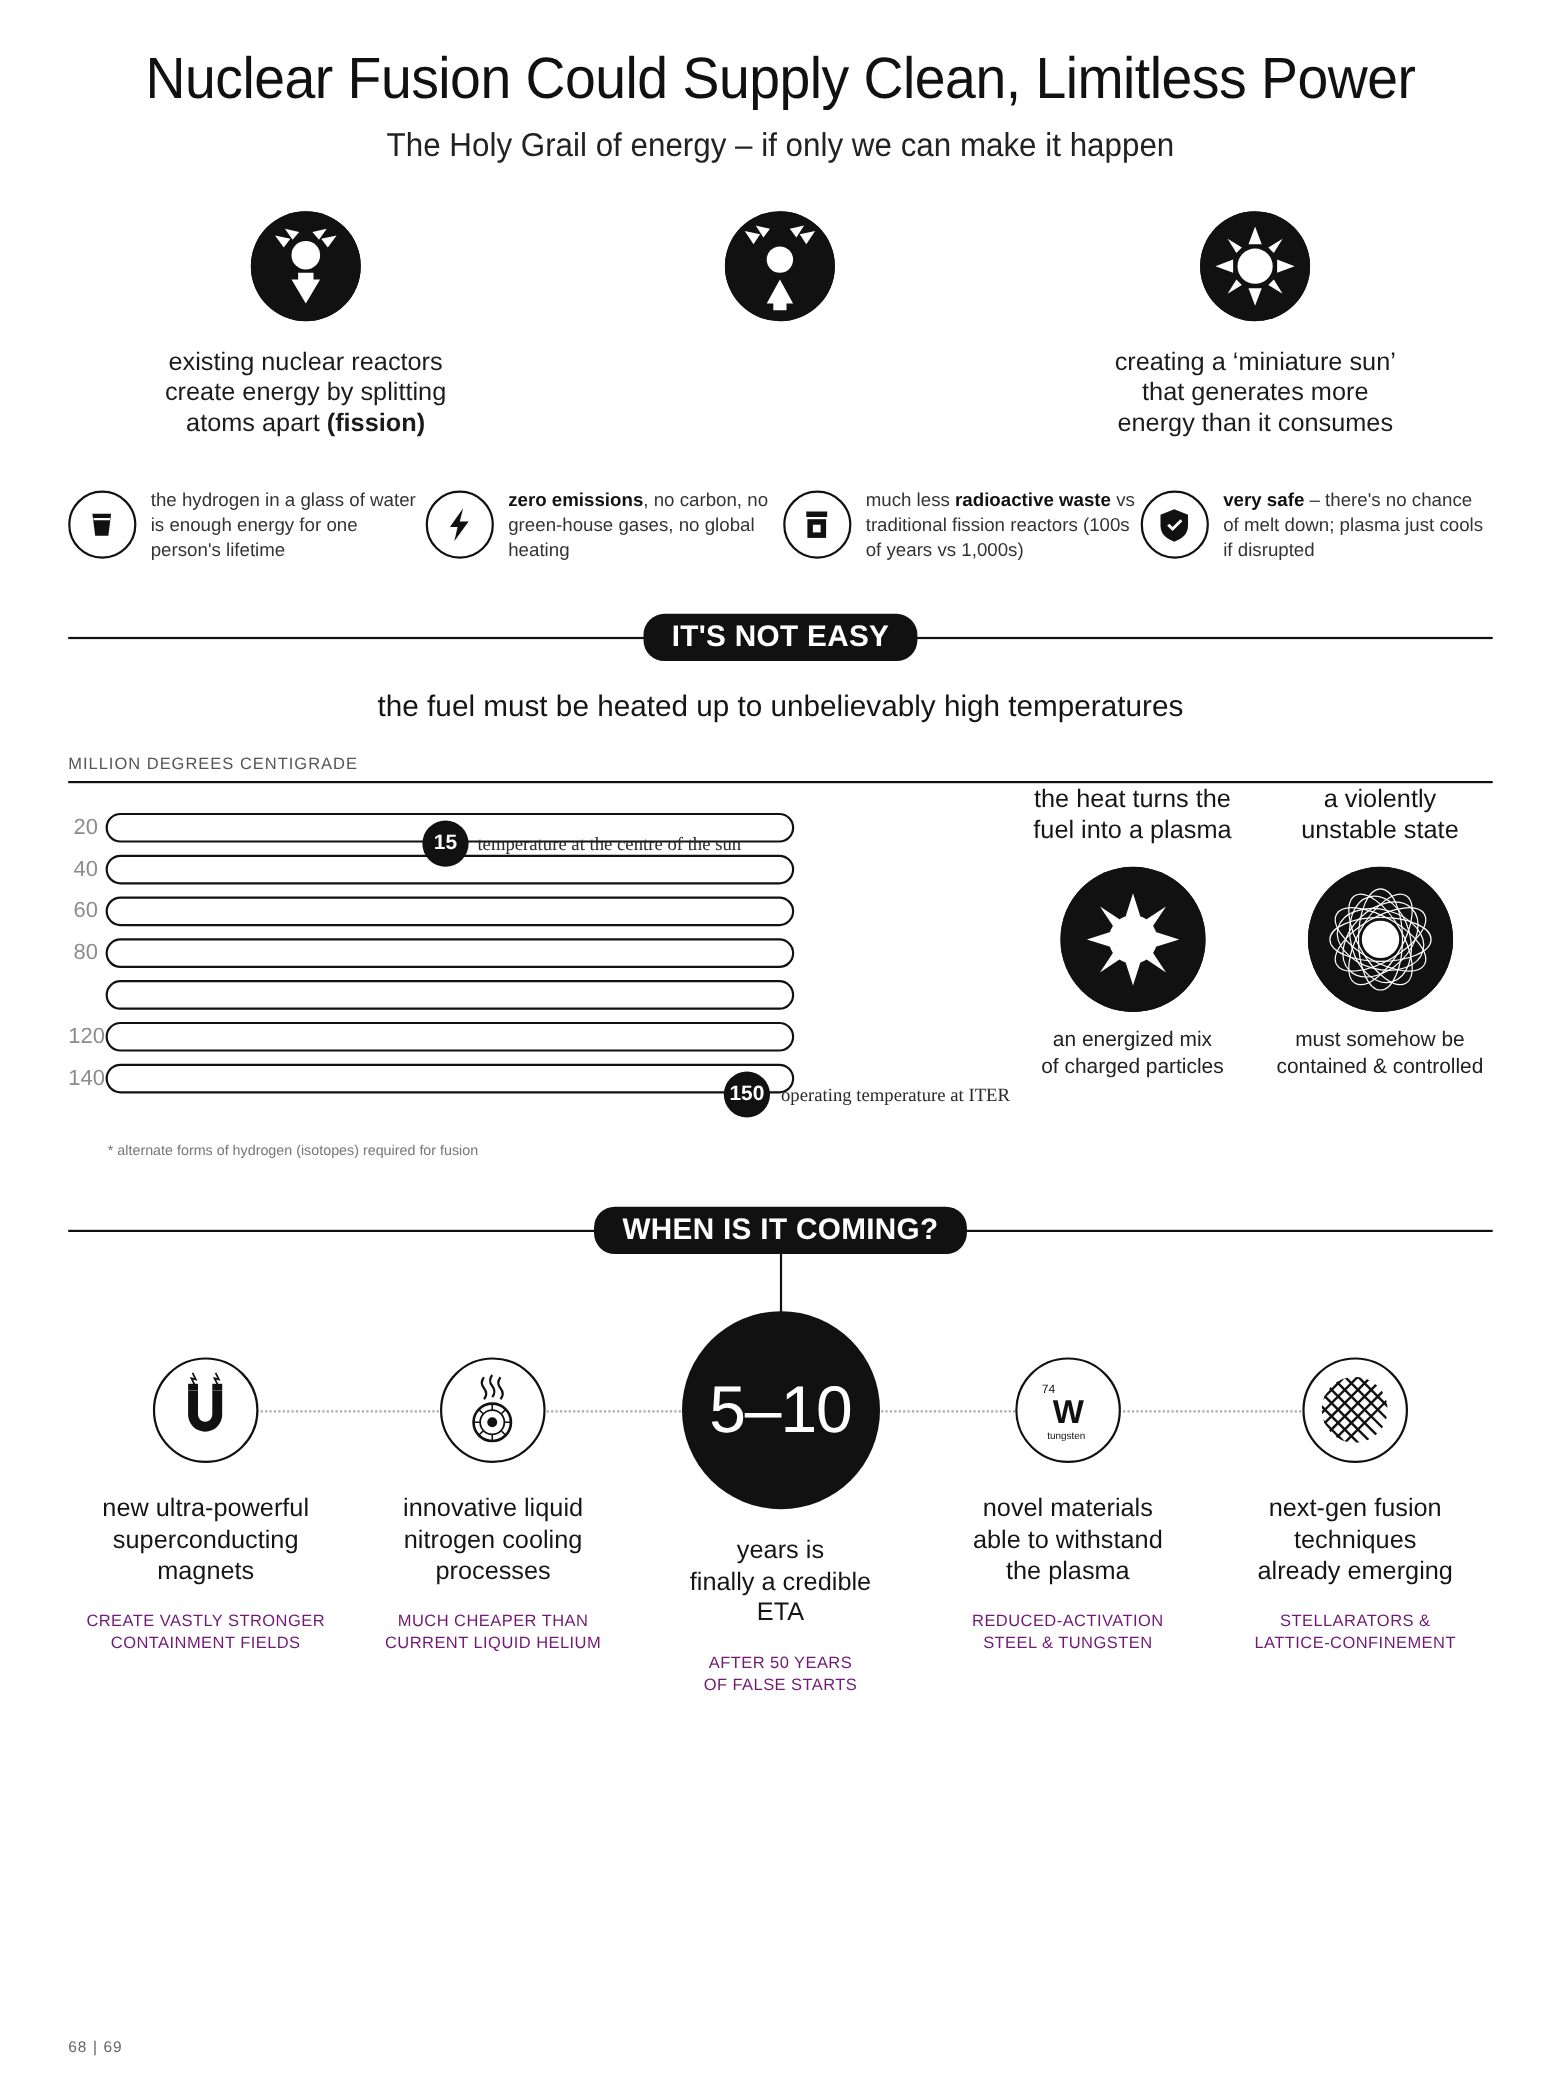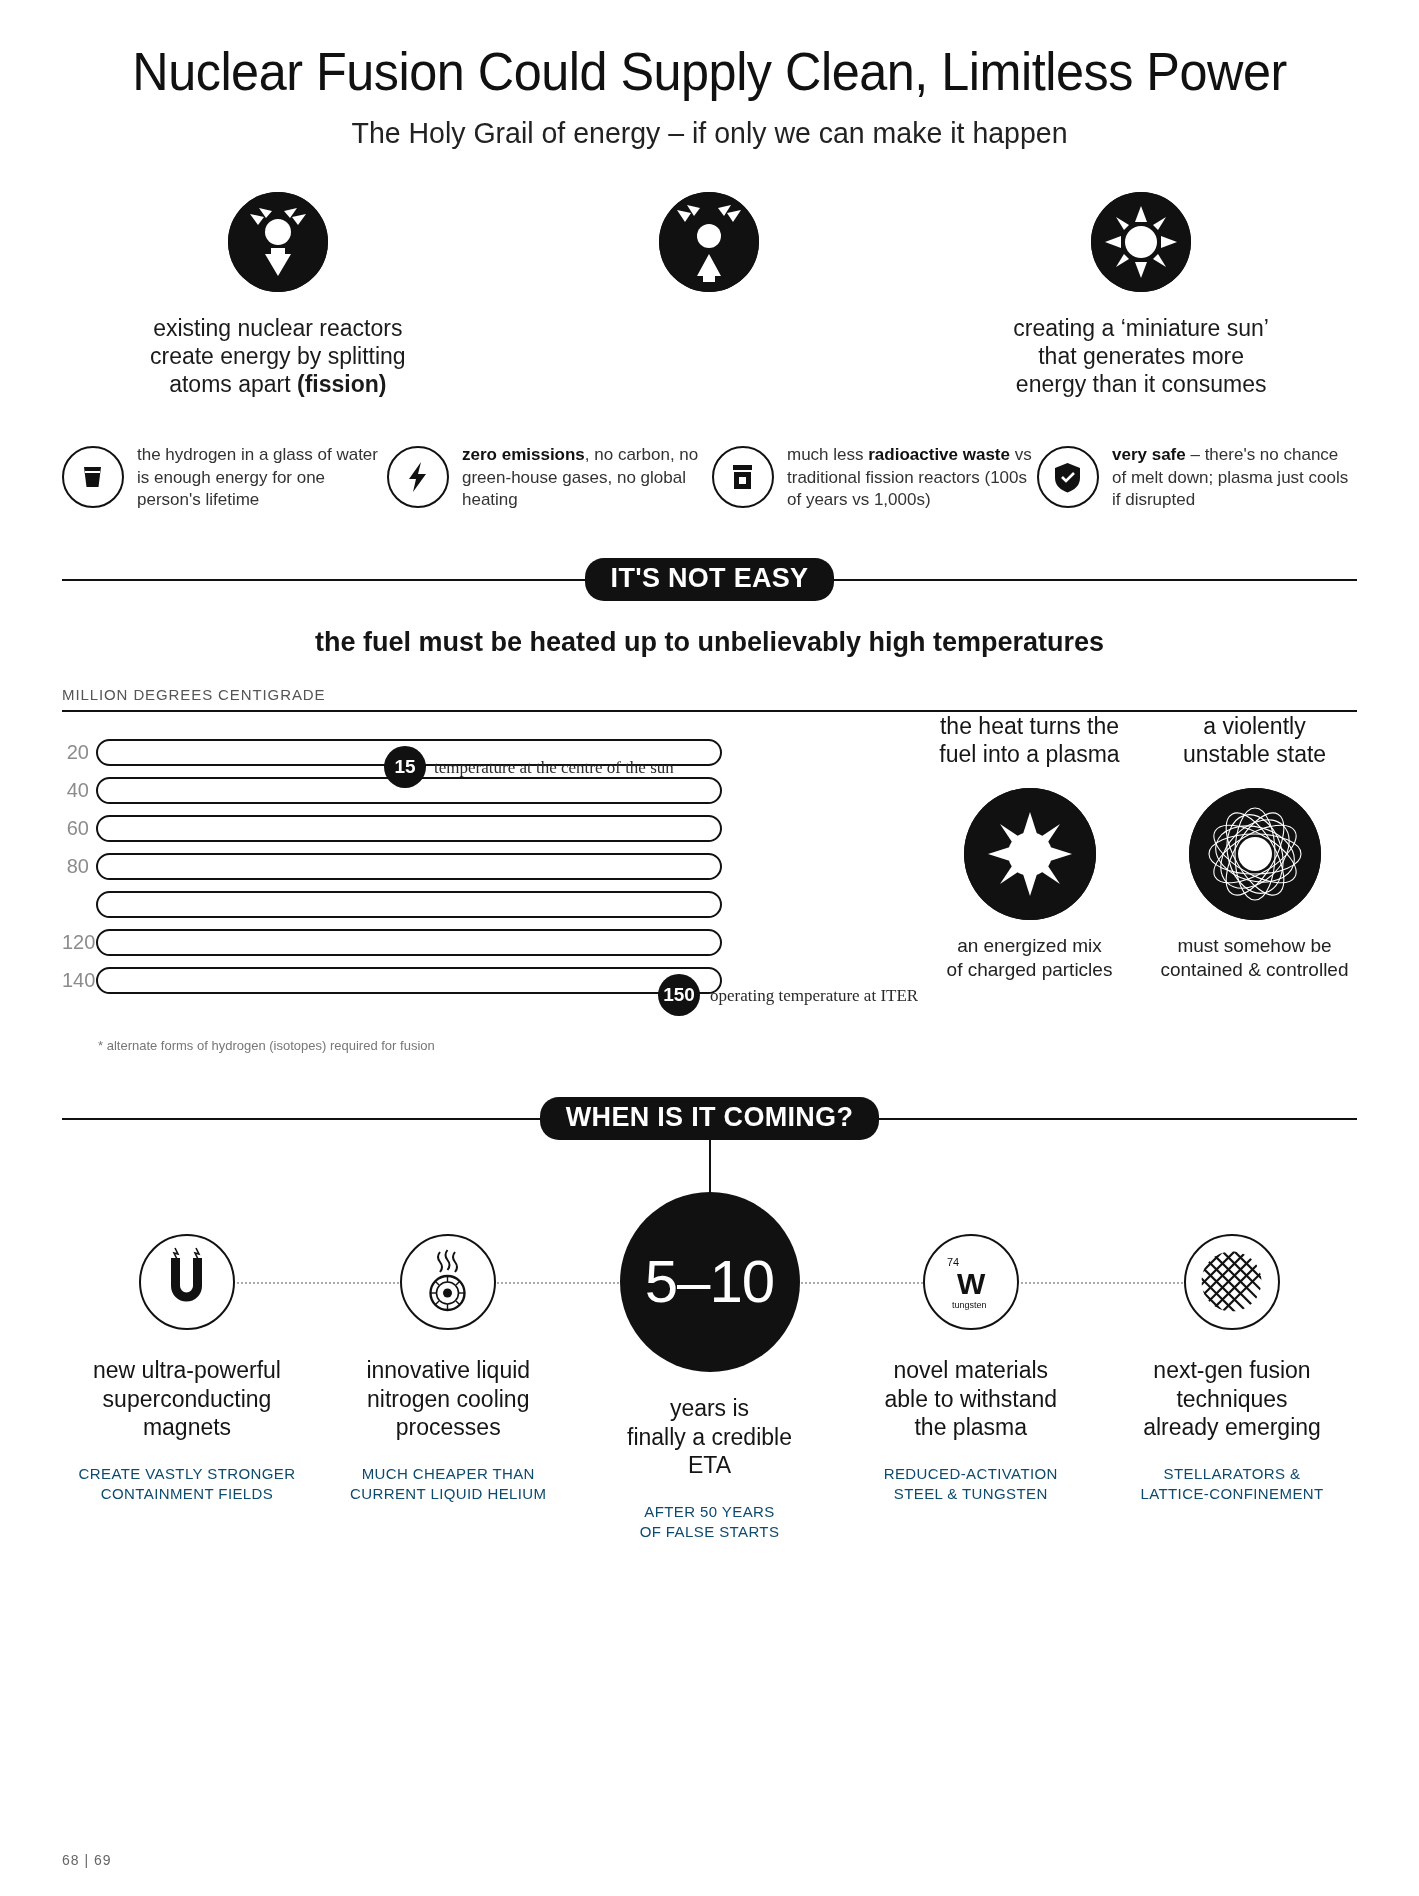--- a/index.html
+++ b/index.html
@@ -81,21 +81,21 @@
     width: 62px; height: 62px; border-radius: 50%;
     border: 2.5px solid #111;
     position: relative;
     margin-top: 4px;
   }
   .ben-txt { font-size: 17px; line-height: 1.32; font-weight: 300; color: #333; padding-top: 2px; }
   .ben-txt b { font-weight: 700; color: #111; }
 
   
   .chart-head {
-    text-align: center; font-size: 27px; font-weight: 700;
+    text-align: center; font-size: 27px; font-weight: 400;
     color: #151515; margin-top: 26px;
   }
   .chart-wrap { position: relative; margin-top: 28px; }
   .axis-label {
     font-size: 15px; letter-spacing: 0.9px; color: #555; font-weight: 400;
   }
   .topline { height: 2px; background: #111; margin-top: 7px; }
   .bars { position: relative; width: 660px; }
   .barrow { display: flex; align-items: center; height: 38px; position: relative; }
   .tick {
@@ -142,21 +142,21 @@
     border: 2.5px solid #111; background: #fff;
     margin: 20px auto 0; position: relative;
   }
   .tl.big .circ {
     width: 180px; height: 180px; background: #111; border: none; margin-top: -22px;
     display: flex; align-items: center; justify-content: center;
   }
   .tl.big .circ span { color: #fff; font-size: 60px; font-weight: 400; letter-spacing: -1px; }
   .tl-main { font-size: 23px; line-height: 1.25; font-weight: 300; color: #151515; margin-top: 26px; }
   .tl.big .tl-main { margin-top: 22px; }
-  .tl-sub { font-size: 15px; line-height: 1.35; letter-spacing: 0.4px; color: #0c4a6e; margin-top: 22px; }
+  .tl-sub { font-size: 15px; line-height: 1.35; letter-spacing: 0.4px; color: #701a75; margin-top: 22px; }
 
   .pagenum { position: absolute; left: 62px; bottom: 28px; font-size: 14px; color: #666; letter-spacing: 1px; }
 
   svg { display: block; }
 </style>
 </head>
 <body>
 
 <div class="page">
 

